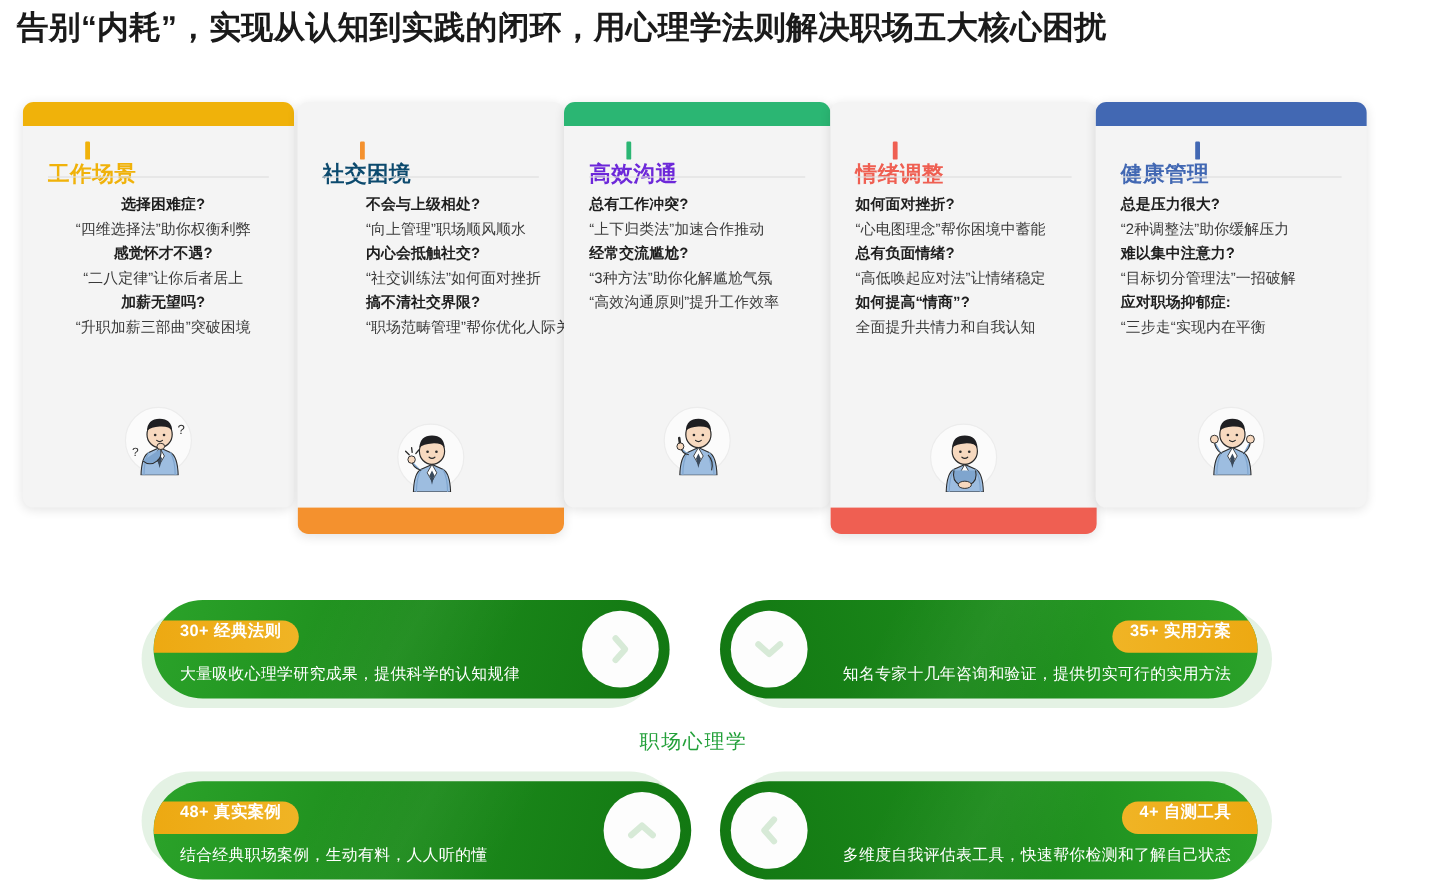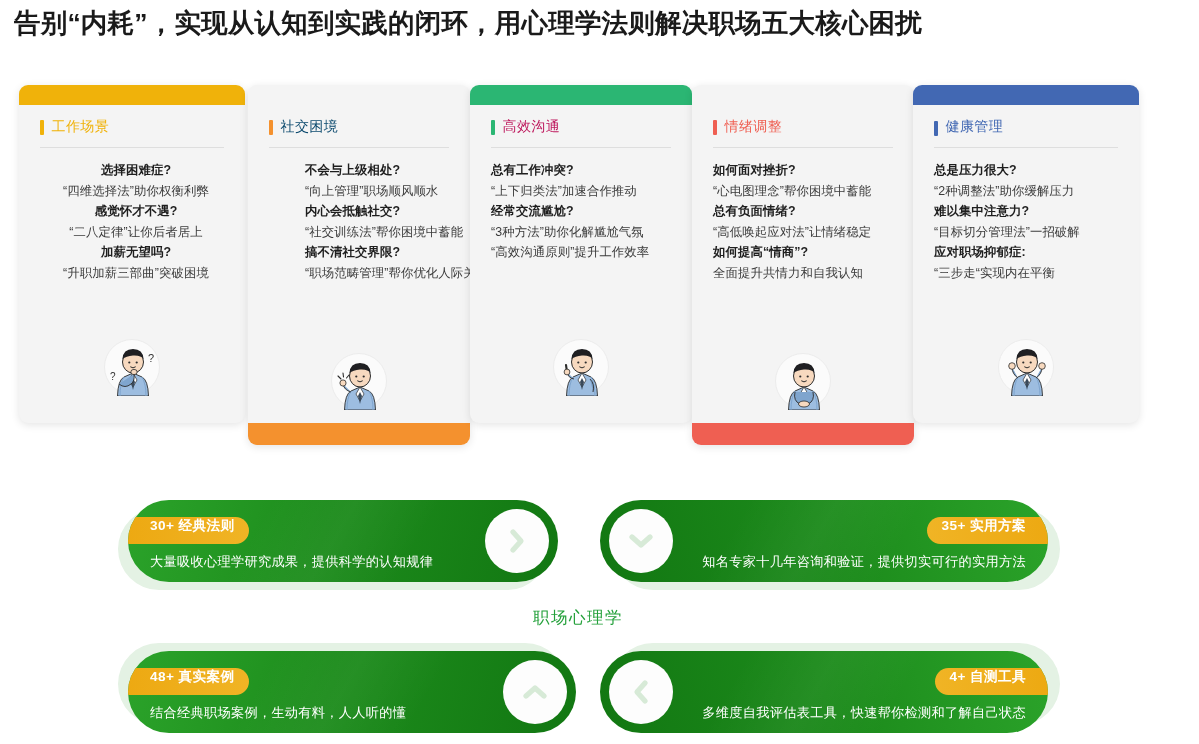--- a/index.html
+++ b/index.html
@@ -37,26 +37,27 @@
     width: 100%; height: 20px;
   }
   .card .bar-bottom {
     position: absolute; left: 0; bottom: 0;
     width: 100%; height: 22px;
   }
 
   .card-title {
     position: absolute;
     left: 21px;
-    font-size: 14px;
-    font-weight: 400;
+    font-size: 18px;
+    font-weight: 700;
     letter-spacing: 0.4px;
     display: flex;
     align-items: center;
     white-space: nowrap;
+    flex-direction: column;
   }
   .card-title .tick {
     display: inline-block;
     width: 3.5px; height: 15px;
     margin-right: 8px;
     border-radius: 1px;
   }
   .card-rule {
     position: absolute;
     left: 21px;
@@ -183,21 +184,21 @@
         <div class="bar-bottom" style="background: rgb(244, 145, 46);"></div>
         <div class="card-title" style="top: 33px; color: #0c4a6e;">
           <span class="tick" style="background: rgb(244, 145, 46);"></span>
           <span>社交困境</span>
         </div>
         <div class="card-rule" style="top: 62px; width: 180px;"></div>
         <div class="card-body" style="top: 75px; width: 188px; margin-left: 36px;">
           <span class="q">不会与上级相处?</span>
           <span class="a">“向上管理”职场顺风顺水</span>
           <span class="q">内心会抵触社交?</span>
-          <span class="a">“社交训练法”帮你困境中蓄能</span>
+          <span class="a">“社交训练法”如何面对挫折</span>
           <span class="q">搞不清社交界限?</span>
           <span class="a">“职场范畴管理”帮你优化人际关系</span>
         </div>
         <div class="avatar" style="left: 83px; top: 268px;">
           <svg width="56" height="56" viewBox="0 0 56 56">
     <ellipse cx="28" cy="22" rx="10.5" ry="11" fill="#f7d9bf" stroke="#2b2b2b" stroke-width="1"></ellipse>
     <path d="M17.5 19 Q18 9 28 9 Q38 9 38.5 19 Q36 15 28 15.5 Q21 16 17.5 19 Z" fill="#1f1f22"></path>
     <circle cx="24.3" cy="22.5" r="1.1" fill="#2b2b2b"></circle>
     <circle cx="31.7" cy="22.5" r="1.1" fill="#2b2b2b"></circle>
     <path d="M25.6 27 Q28 29 30.4 27" stroke="#2b2b2b" stroke-width="1" fill="none" stroke-linecap="round"></path>
@@ -207,21 +208,21 @@
     <path d="M19 37 Q15 44 15 56" stroke="#7fa5ce" stroke-width="1" fill="none"></path>
     <path d="M37 37 Q41 44 41 56" stroke="#7fa5ce" stroke-width="1" fill="none"></path>
       <path d="M19 38 Q12 36 11 30" stroke="#2b2b2b" stroke-width="0.9" fill="#7fa5ce"></path>
       <circle cx="11" cy="29" r="3.1" fill="#f7d9bf" stroke="#2b2b2b" stroke-width="0.8"></circle>
       <path d="M6 22 L9 25 M11 19 L11.5 23 M17 21 L14.5 24" stroke="#2b2b2b" stroke-width="1.1" stroke-linecap="round"></path>
     </svg>
         </div>
       </div>
       <div class="card" style="left: 470px; top: 85px; width: 222px; height: 338px;">
         <div class="bar-top" style="background: rgb(43, 182, 115);"></div>
-        <div class="card-title" style="top: 33px; color: #be185d;">
+        <div class="card-title" style="top: 33px; color: #6d28d9;">
           <span class="tick" style="background: rgb(43, 182, 115);"></span>
           <span>高效沟通</span>
         </div>
         <div class="card-rule" style="top: 62px; width: 180px;"></div>
         <div class="card-body" style="top: 75px; width: 188px;">
           <span class="q">总有工作冲突?</span>
           <span class="a">“上下归类法”加速合作推动</span>
           <span class="q">经常交流尴尬?</span>
           <span class="a">“3种方法”助你化解尴尬气氛</span>
           <span class="a">“高效沟通原则”提升工作效率</span>

